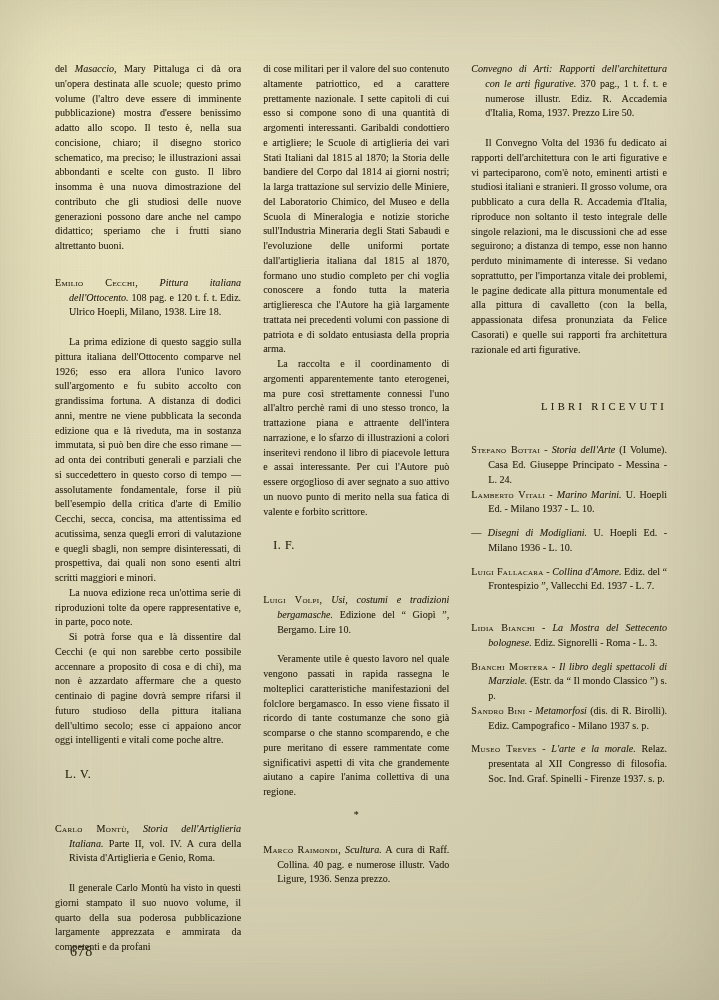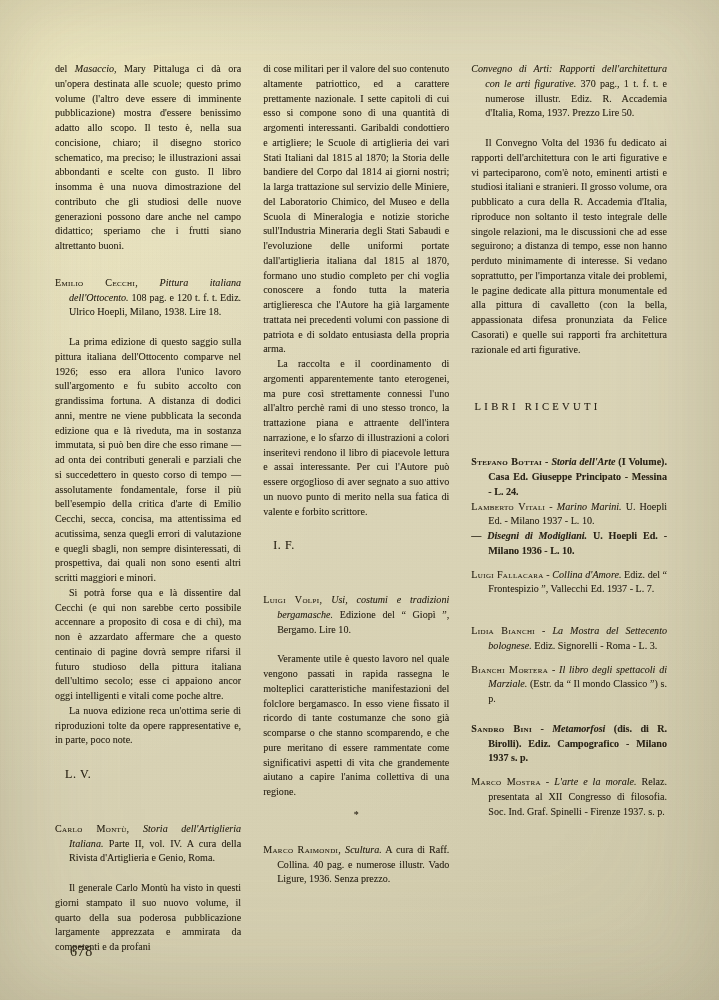--- a/index.html
+++ b/index.html
@@ -109,21 +109,21 @@
 
   .aster {
     text-align: center;
     color: #2a2418;
     font-size: 10px;
     line-height: 12px;
     margin: 0;
   }
 
   .section-head {
-    text-align: left;
+    text-align: right;
     font-size: 10.6px;
     letter-spacing: 3.3px;
     color: #2a2418;
     margin: 0;
     text-indent: 3.3px;
   }
 
   
   #folio {
     position: absolute;
@@ -153,22 +153,22 @@
       <div class="gap-lg"></div>
 
       <p class="entry">
         <span class="sc">Emilio Cecchi,</span>
         <span class="it">Pittura italiana dell'Ottocento.</span><span> 108 pag. e 120 t. f. t. Ediz. Ulrico Hoepli, Milano, 1938. Lire 18.</span>
       </p>
 
       <div class="gap-md"></div>
 
       <p class="para">La prima edizione di questo saggio sulla pittura italiana dell'Ottocento comparve nel 1926; esso era allora l'unico lavoro sull'argomento e fu subito accolto con grandissima fortuna. A distanza di dodici anni, mentre ne viene pubblicata la seconda edizione qua e là riveduta, ma in sostanza immutata, si può ben dire che esso rimane — ad onta dei contributi generali e parziali che si succedettero in questo corso di tempo — assolutamente fondamentale, forse il più bell'esempio della critica d'arte di Emilio Cecchi, secca, concisa, ma attentissima ed acutissima, senza quegli errori di valutazione e quegli sbagli, non sempre disinteressati, di prospettiva, dai quali non sono esenti altri scritti maggiori e minori.</p>
+      <p class="para">La nuova edizione reca un'ottima serie di riproduzioni tolte da opere rappresentative e, in parte, poco note.</p>
       <p class="para">Si potrà forse qua e là dissentire dal Cecchi (e qui non sarebbe certo possibile accennare a proposito di cosa e di chi), ma non è azzardato affermare che a questo centinaio di pagine dovrà sempre rifarsi il futuro studioso della pittura italiana dell'ultimo secolo; esse ci appaiono ancor oggi intelligenti e vitali come poche altre.</p>
-      <p class="para">La nuova edizione reca un'ottima serie di riproduzioni tolte da opere rappresentative e, in parte, poco note.</p>
 
       <div class="gap-sm"></div>
 
       <p class="sig">L. V.</p>
 
       <div class="gap-xl"></div>
 
       <p class="entry">
         <span class="sc">Carlo Montù,</span>
         <span class="it">Storia dell'Artiglieria Italiana.</span><span> Parte II, vol. IV. A cura della Rivista d'Artiglieria e Genio, Roma.</span>
@@ -225,28 +225,28 @@
 
       <p class="para">Il Convegno Volta del 1936 fu dedicato ai rapporti dell'architettura con le arti figurative e vi parteciparono, com'è noto, eminenti artisti e studiosi italiani e stranieri. Il grosso volume, ora pubblicato a cura della R. Accademia d'Italia, riproduce non soltanto il testo integrale delle singole relazioni, ma le discussioni che ad esse seguirono; a distanza di tempo, esse non hanno perduto minimamente di interesse. Si vedano soprattutto, per l'importanza vitale dei problemi, le pagine dedicate alla pittura monumentale ed alla pittura di cavalletto (con la bella, appassionata difesa pronunziata da Felice Casorati) e quelle sui rapporti fra architettura razionale ed arti figurative.</p>
 
       <div style="height:44px"></div>
 
       <p class="section-head">LIBRI RICEVUTI</p>
 
       <div class="gap-lg"></div>
 
       <div id="received-list">
-          <p class="entry recv" style="margin-top: 21px; font-weight: bold;"><span class="sc">Stefano Bottai</span><span> - </span><span class="it">Storia dell'Arte</span><span> (I Volume). Casa Ed. Giuseppe Principato - Messina - L. 24.</span></p>
+          <p class="entry recv" style="margin-top: 9px;"><span class="sc">Stefano Bottai</span><span> - </span><span class="it">Storia dell'Arte</span><span> (I Volume). Casa Ed. Giuseppe Principato - Messina - L. 24.</span></p>
           <p class="entry recv" style=""><span class="sc">Lamberto Vitali</span><span> - </span><span class="it">Marino Marini.</span><span> U. Hoepli Ed. - Milano 1937 - L. 10.</span></p>
-          <p class="entry recv" style=" font-weight: bold;"><span class="">—</span><span> </span><span class="it">Disegni di Modigliani.</span><span> U. Hoepli Ed. - Milano 1936 - L. 10.</span></p>
+          <p class="entry recv" style="margin-top: 9px;"><span class="">—</span><span> </span><span class="it">Disegni di Modigliani.</span><span> U. Hoepli Ed. - Milano 1936 - L. 10.</span></p>
           <p class="entry recv" style="margin-top: 9px;"><span class="sc">Luigi Fallacara</span><span> - </span><span class="it">Collina d'Amore.</span><span> Ediz. del “ Frontespizio ”, Vallecchi Ed. 1937 - L. 7.</span></p>
           <p class="entry recv" style="margin-top: 27px;"><span class="sc">Lidia Bianchi</span><span> - </span><span class="it">La Mostra del Settecento bolognese.</span><span> Ediz. Signorelli - Roma - L. 3.</span></p>
           <p class="entry recv" style="margin-top: 9px;"><span class="sc">Bianchi Mortera</span><span> - </span><span class="it">Il libro degli spettacoli di Marziale.</span><span> (Estr. da “ Il mondo Classico ”) s. p.</span></p>
-          <p class="entry recv" style="margin-top: 15px; font-weight: bold;"><span class="sc">Sandro Bini</span><span> - </span><span class="it">Metamorfosi</span><span> (dis. di R. Birolli). Ediz. Campografico - Milano 1937 s. p.</span></p>
-          <p class="entry recv" style="margin-top: 9px;"><span class="sc">Marco Mostra</span><span> - </span><span class="it">L'arte e la morale.</span><span> Relaz. presentata al XII Congresso di filosofia. Soc. Ind. Graf. Spinelli - Firenze 1937. s. p.</span></p>
+          <p class="entry recv" style="margin-top: 0;"><span class="sc">Sandro Bini</span><span> - </span><span class="it">Metamorfosi</span><span> (dis. di R. Birolli). Ediz. Campografico - Milano 1937 s. p.</span></p>
+          <p class="entry recv" style="margin-top: 9px;"><span class="sc">Museo Treves</span><span> - </span><span class="it">L'arte e la morale.</span><span> Relaz. presentata al XII Congresso di filosofia. Soc. Ind. Graf. Spinelli - Firenze 1937. s. p.</span></p>
         </div>
     </div>
 
   </div>
 
   <div id="folio">678</div>
 
   <div id="grain"></div>
   <div id="vignette"></div>
 </div>

